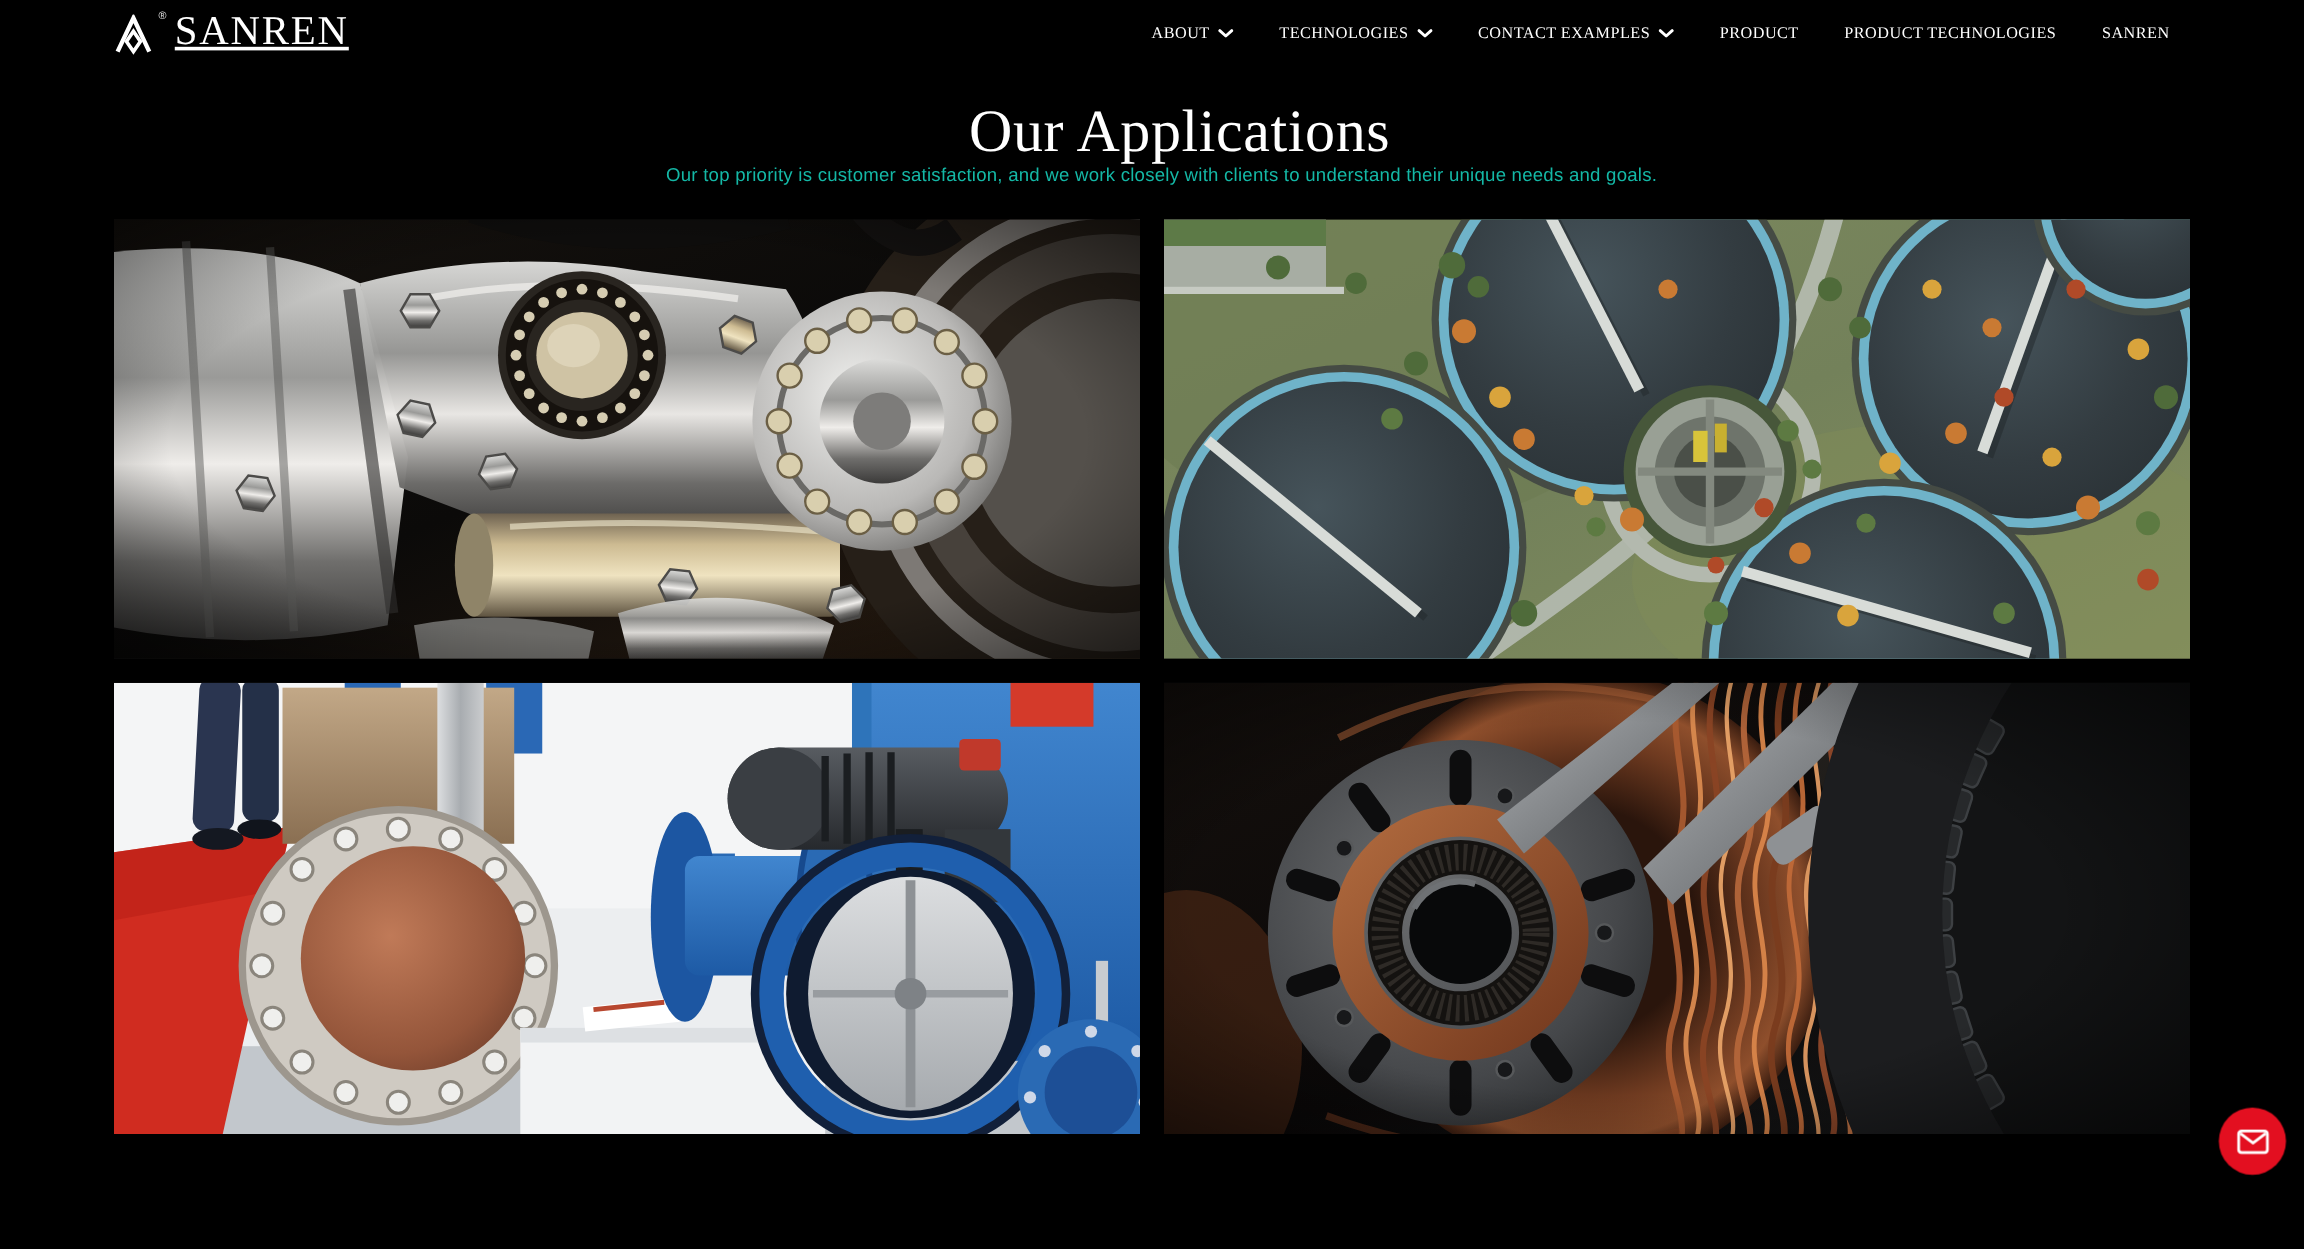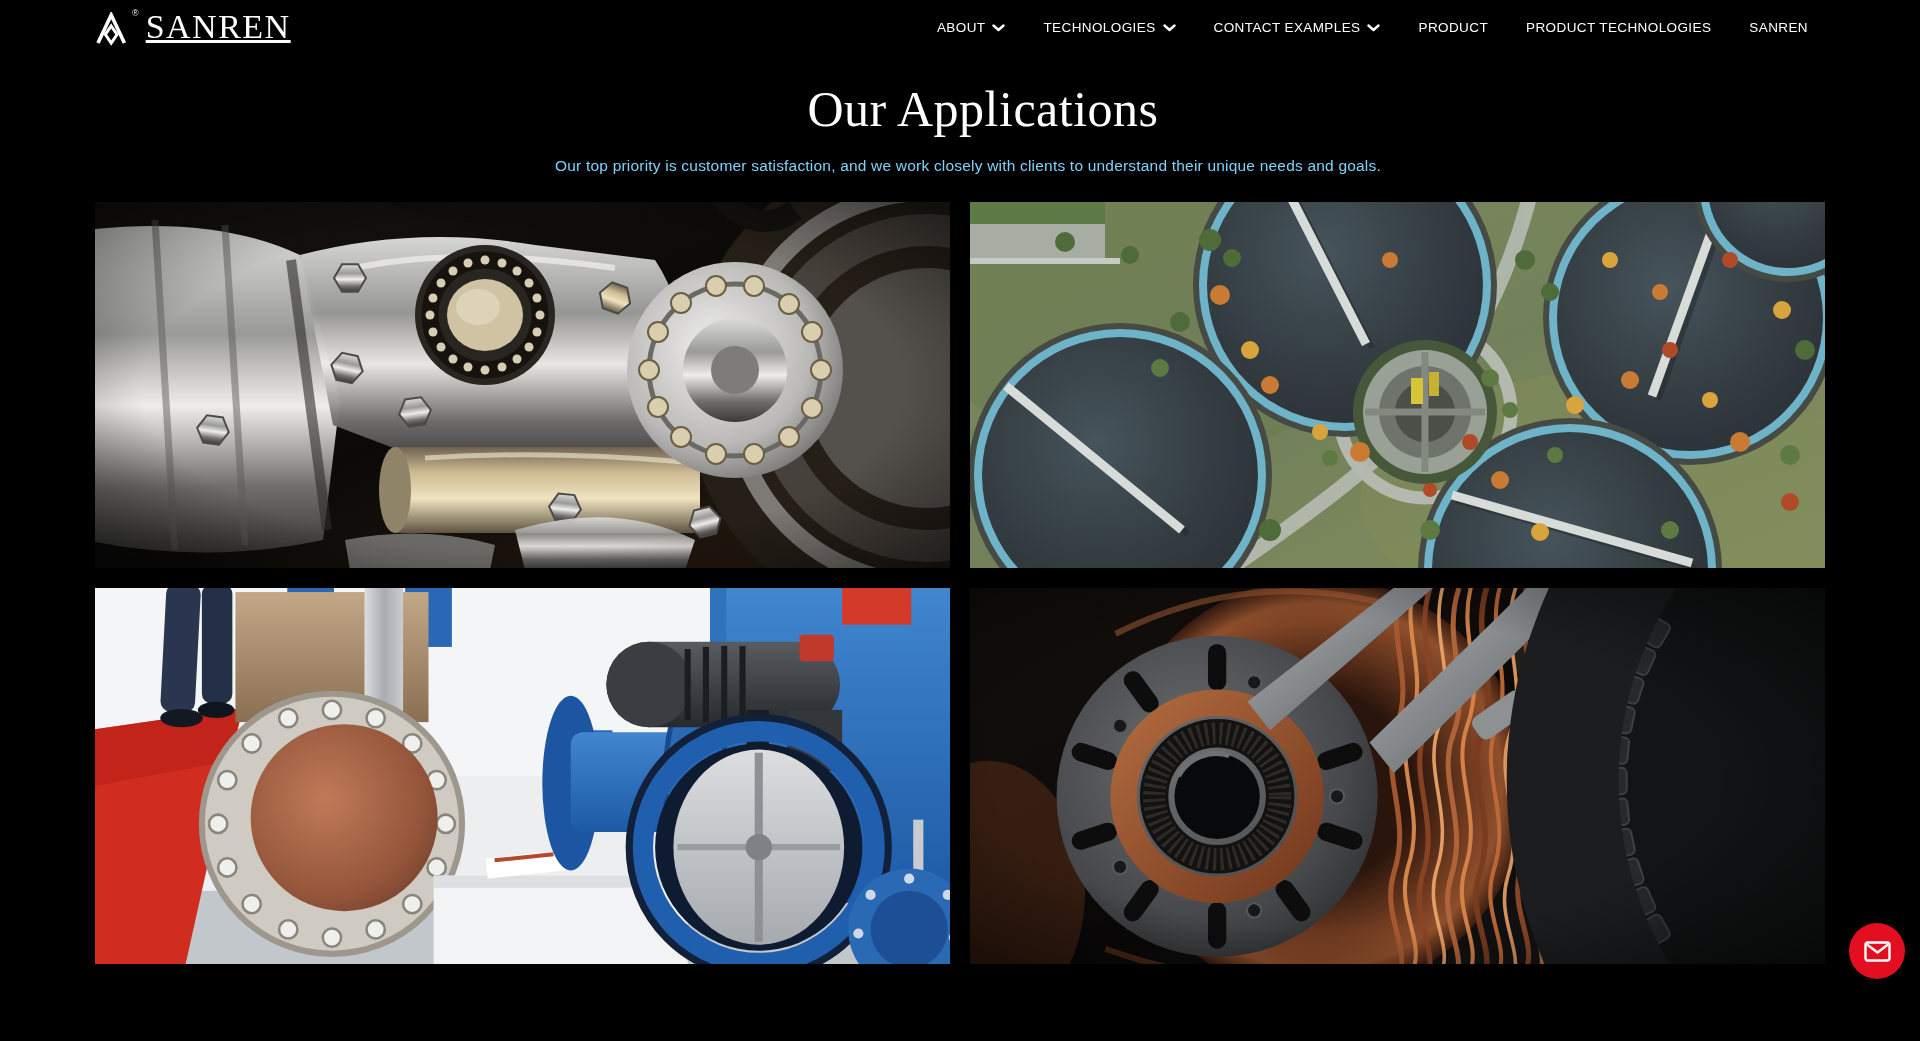--- a/index.html
+++ b/index.html
@@ -7,30 +7,30 @@
     font-family:"Liberation Sans", sans-serif; color:#fff; }
 
   
   .header { height:55px; display:flex; align-items:center; justify-content:space-between;
     padding:0 112px 0 95px; background:#000; }
   .logo { display:flex; align-items:flex-start; gap:7px; cursor:pointer; }
   .logo-mark { margin-top:3px; }
   .logo-reg { font-size:9px; color:#e9e9e9; margin:-1px 0 0 -4px; }
   .logo-text { font-family:"Liberation Serif", serif; font-size:34px; line-height:36px;
     letter-spacing:1.5px; font-weight:500; color:#fff;text-decoration:underline; }
-  .nav { display:flex; align-items:center; gap:38px; }
+  .nav { display:flex; align-items:center; gap:38px;font-family:Liberation Serif, serif; }
   .nav-item { display:flex; align-items:center; gap:7px; color:#fff; font-size:13.5px;
     letter-spacing:.4px; font-weight:500; cursor:pointer; white-space:nowrap; }
   .chev { display:flex; align-items:center; margin-top:1px; }
 
   
   .intro { text-align:center; }
   .page-title { font-family:"Liberation Serif", serif; font-weight:400; font-size:50px;
     line-height:1.1; margin-top:27px; letter-spacing:.5px;padding-left:46px; }
-  .page-subtitle { font-size:15.5px; color:#7dd3fc; margin-top:20px; letter-spacing:.2px;
+  .page-subtitle { font-size:15.5px; color:#14b8a6; margin-top:1px; letter-spacing:.2px;
     font-weight:400;padding-left:16px; }
 
   
   .grid { width:1730px; margin:27px auto 0; display:grid;
     grid-template-columns:855px 855px; grid-template-rows:366px 376px; gap:20px; }
   .card { background:#111; overflow:hidden; position:relative; }
   .card svg { display:block; width:100%; height:100%; }
 
   
   .chat-btn { position:fixed; right:15px; bottom:62px; width:56px; height:56px;

